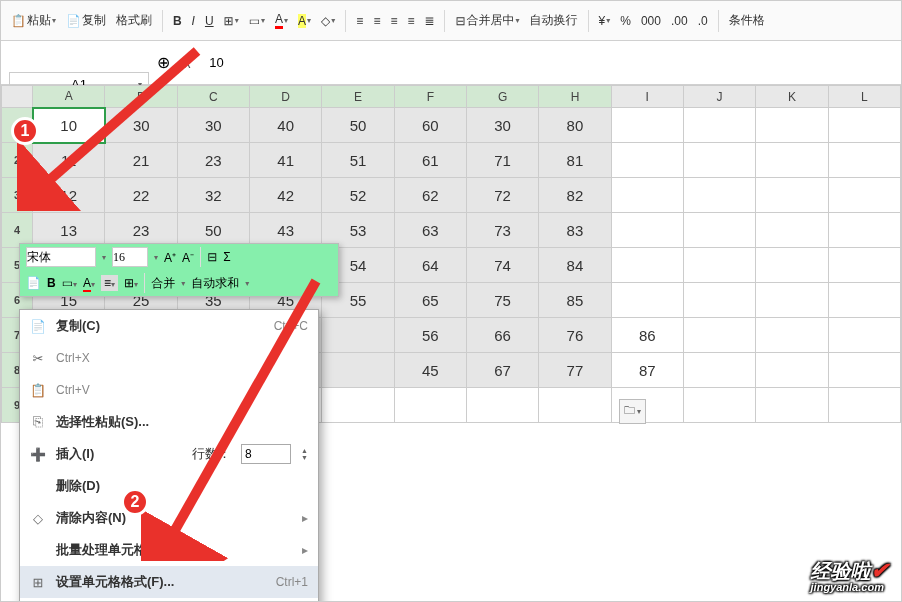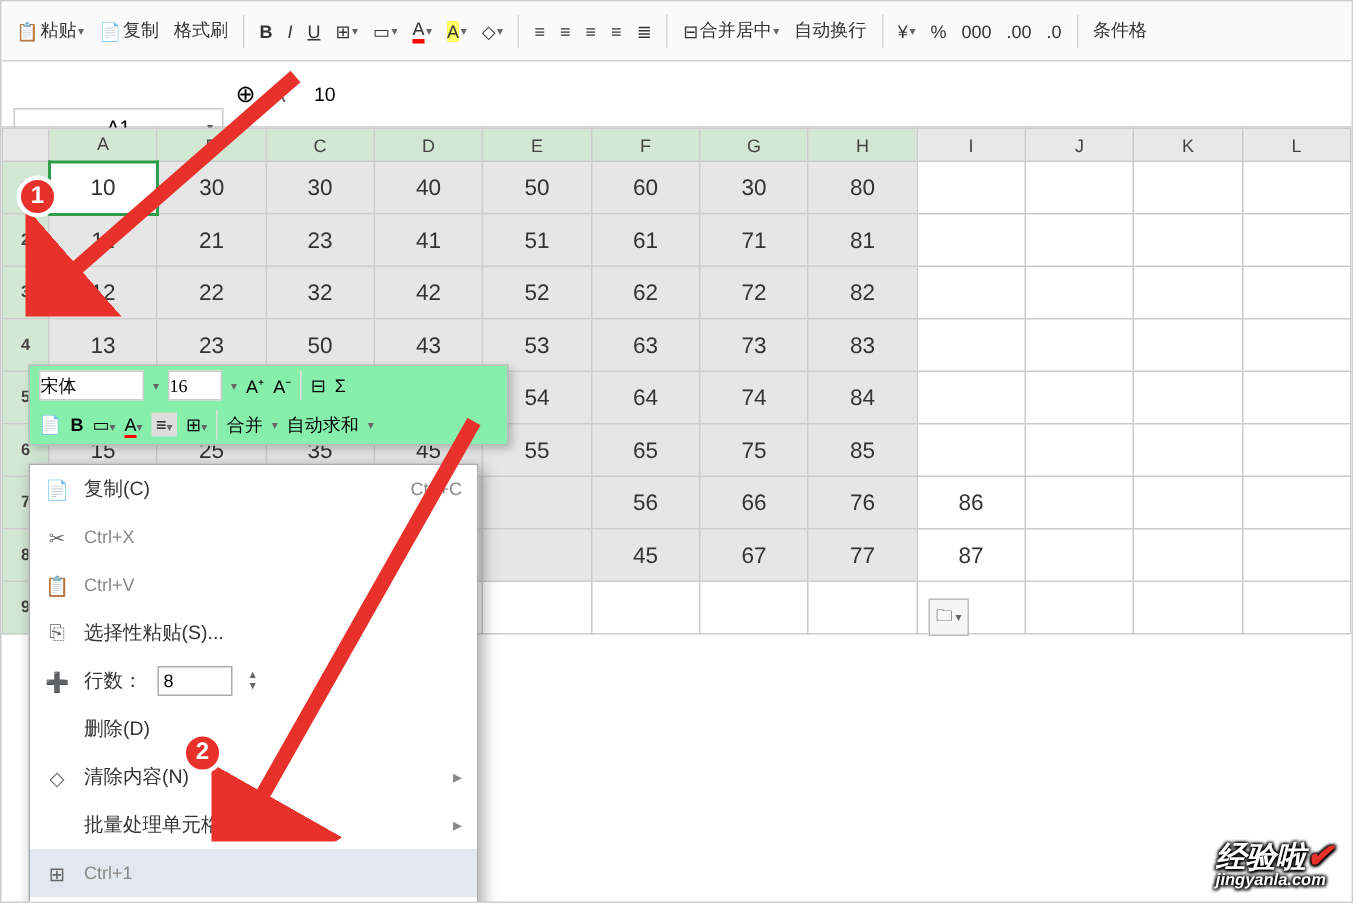--- a/index.html
+++ b/index.html
@@ -31,21 +31,21 @@
 
 .mini-toolbar { position:absolute; left:18px; top:242px; width:320px; background:#86efac; border:1px solid #bbb; box-shadow:2px 2px 6px rgba(0,0,0,.25); padding:0 6px; z-index:5; }
 .mini-row { display:flex; align-items:center; gap:6px; height:26px; font-size:12px; }
 .mini-row input,.mini-row select { border:1px solid #ccc; height:20px; font-size:12px; }
 .mini-sep { width:1px; height:20px; background:#ddd; }
 
 .ctx-menu { position:absolute; left:18px; top:308px; width:300px; background:#fff; border:1px solid #aaa; box-shadow:3px 3px 10px rgba(0,0,0,.35); z-index:6; font-size:13px; }
 .ctx-item { display:flex; align-items:center; height:32px; padding:0 10px; gap:10px; color:#333; cursor:default; }
 .ctx-item.hl { background:#e2e8f0; }
 .ctx-icon { width:16px; text-align:center; color:#666; }
-.ctx-label { flex:1; }
+.ctx-label { flex:1;font-weight:bold; }
 .ctx-sc { color:#888; font-size:12px; }
 .ctx-input { width:50px; border:1px solid #aaa; height:20px; text-align:left; padding-left:3px; font-size:12px; }
 
 .badge { position:absolute; width:28px; height:28px; border-radius:50%; background:#e9312b; color:#fff; display:flex; align-items:center; justify-content:center; font-weight:bold; font-size:16px; border:3px solid #fff; z-index:20; }
 .arrow { position:absolute; z-index:15; }
 .logo { position:absolute; right:12px; bottom:8px; color:#fff; font-weight:bold; font-style:italic; text-shadow:1px 1px 2px #000,-1px -1px 2px #000,1px -1px 2px #000,-1px 1px 2px #000; line-height:1; text-align:left; }
 .logo .l1 { font-size:20px; }
 .logo .l2 { font-size:11px; }
 .chk { color:#e9312b; font-size:22px; }
 
@@ -309,20 +309,21 @@
   <div class="ctx-item">
       <span class="ctx-icon">📋</span>
       <span class="ctx-sc">Ctrl+V</span>
     </div>
   <div class="ctx-item">
       <span class="ctx-icon">⎘</span>
       <span class="ctx-label">选择性粘贴(S)...</span>
     </div>
   <div class="ctx-item">
       <span class="ctx-icon">➕</span>
+      <span class="ctx-label">插入(I)</span>
       <span>行数：</span>
       <input class="ctx-input" value="8" style="">
       <span style="display:flex;flex-direction:column;font-size:7px;line-height:7px;color:#666">
         <span>▲</span>
         <span>▼</span>
       </span>
     </div>
   <div class="ctx-item">
       <span class="ctx-icon"></span>
       <span class="ctx-label">删除(D)</span>
@@ -332,20 +333,21 @@
       <span class="ctx-label">清除内容(N)</span>
       <span class="ctx-sc">▸</span>
     </div>
   <div class="ctx-item">
       <span class="ctx-icon"></span>
       <span class="ctx-label">批量处理单元格(P)</span>
       <span class="ctx-sc">▸</span>
     </div>
   <div class="ctx-item hl">
       <span class="ctx-icon">⊞</span>
+      <span class="ctx-label">设置单元格格式(F)...</span>
       <span class="ctx-sc">Ctrl+1</span>
     </div>
   <div class="ctx-item"></div>
 </div>
 
 <div class="badge" style="left:10px;top:116px">1</div>
 <div class="badge" style="left:120px;top:487px">2</div>
 
 <svg class="arrow" style="left:16px;top:40px" width="200" height="170">
   <defs>

